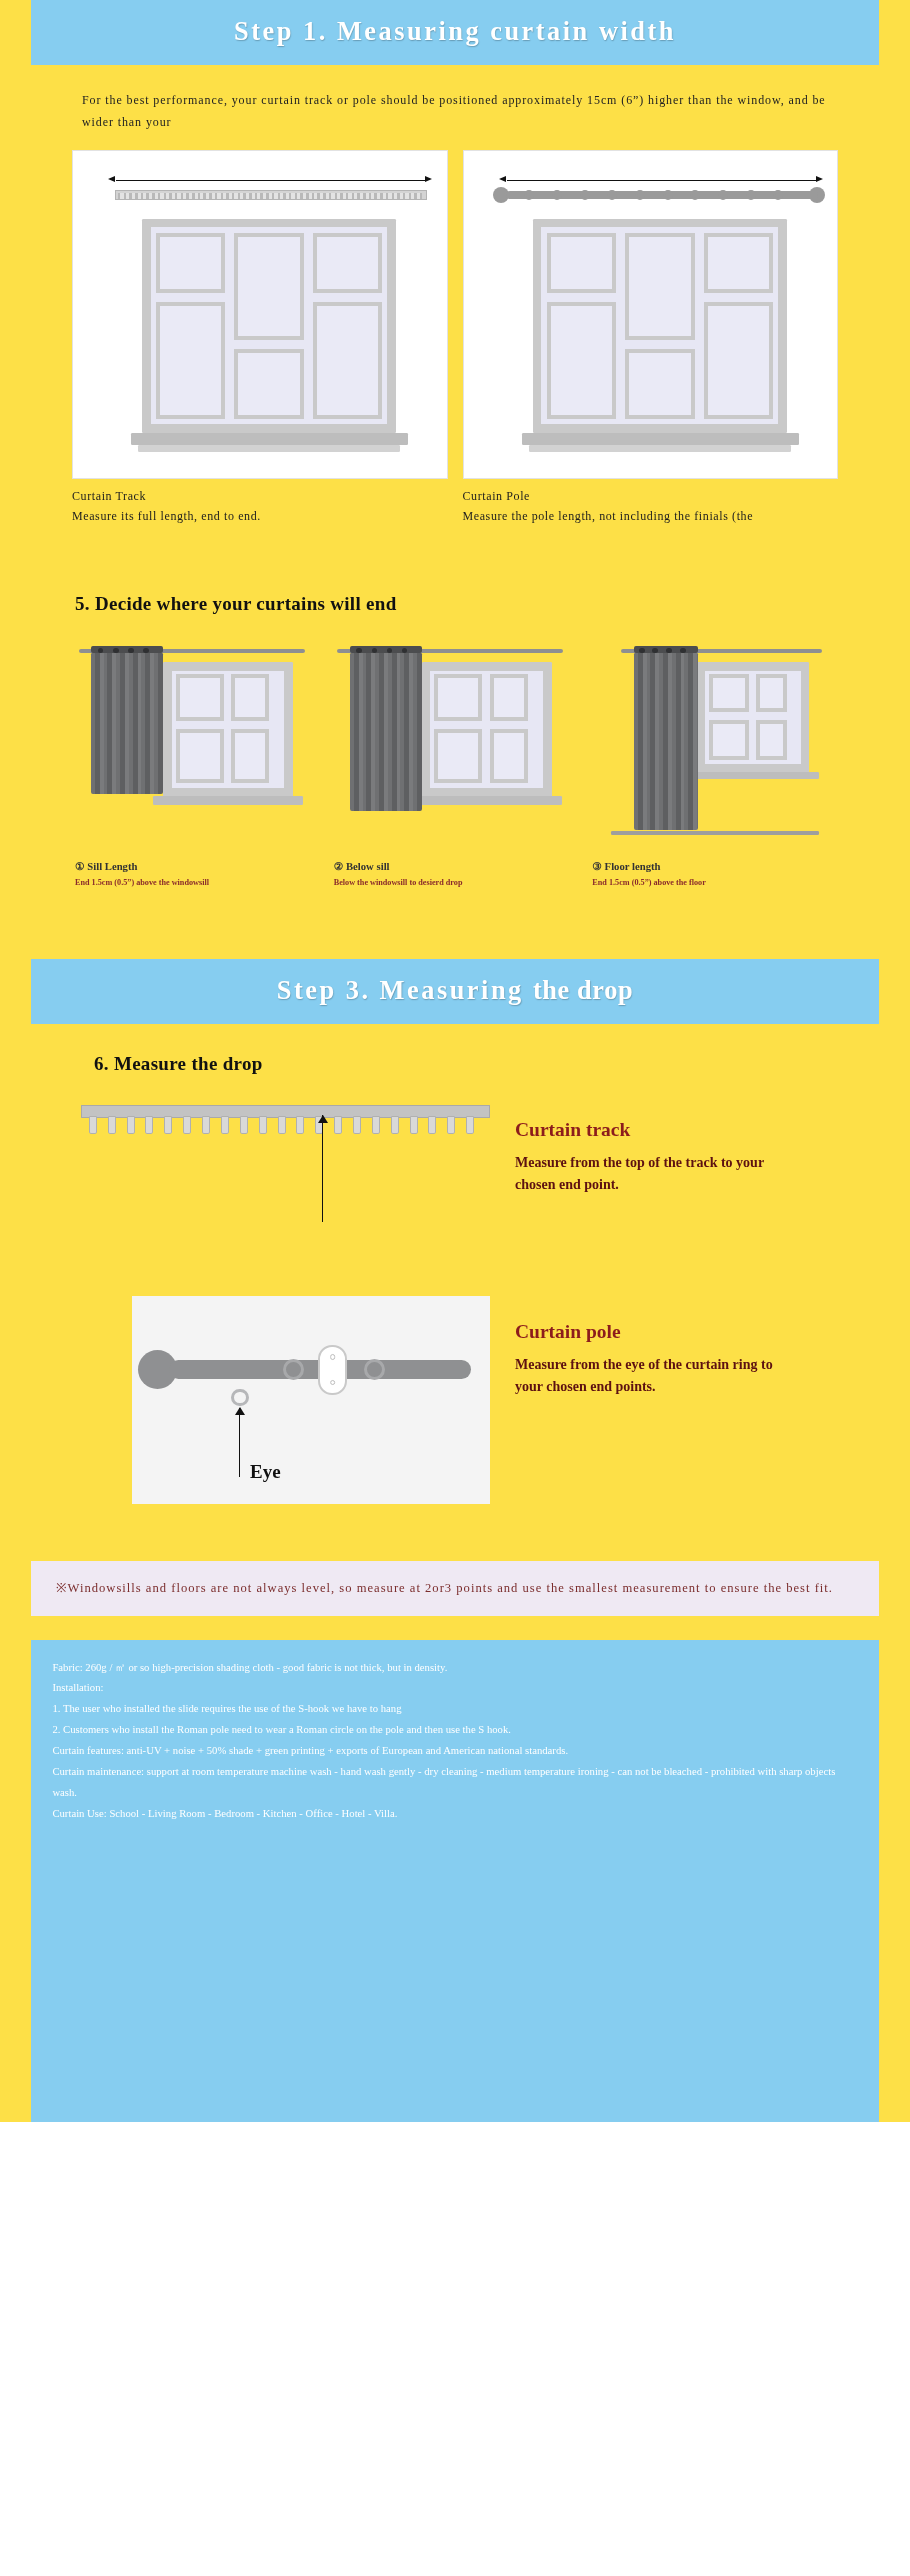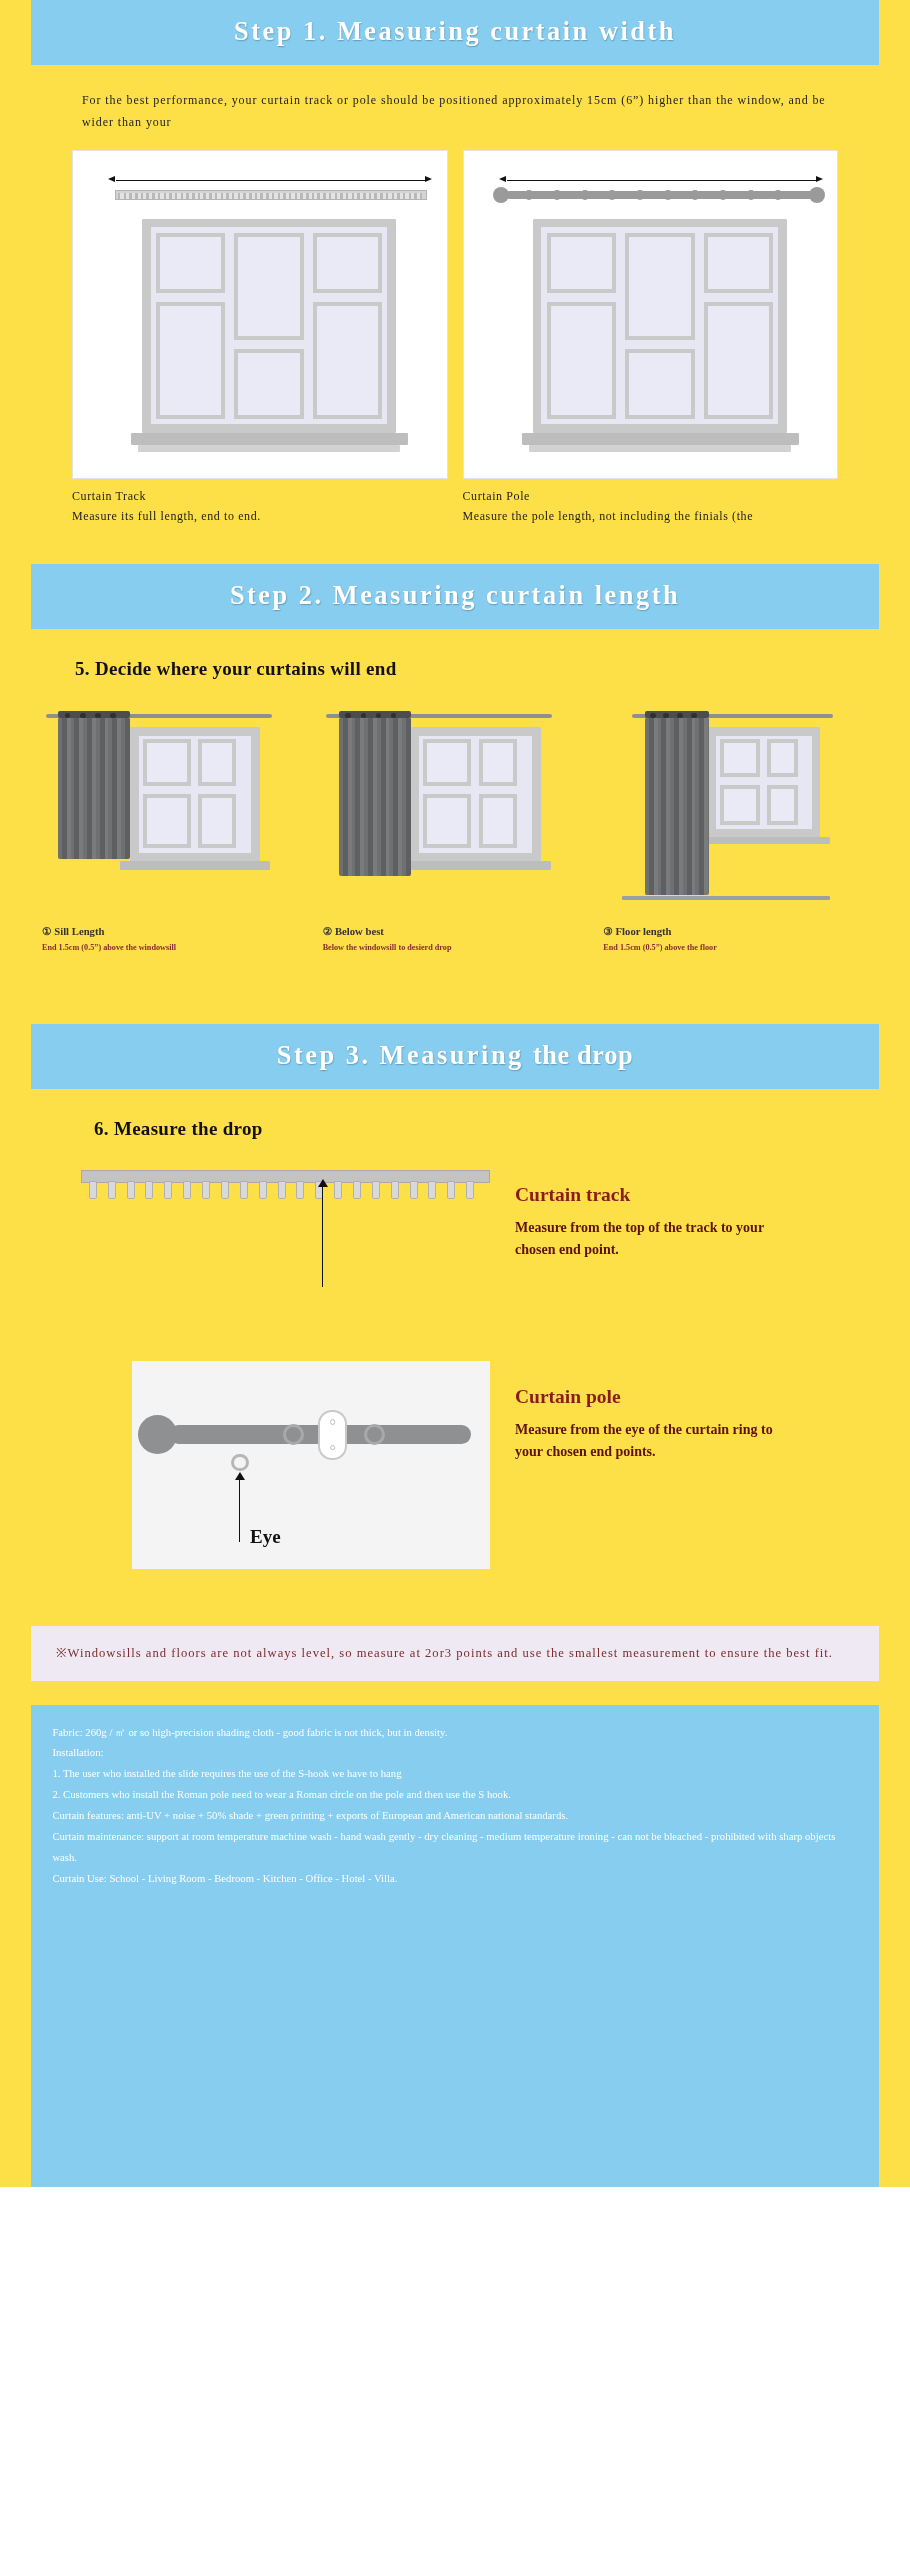--- a/index.html
+++ b/index.html
@@ -86,23 +86,23 @@
     font-size: 19px;
     font-weight: bold;
     color: #111;
     letter-spacing: 0.3px;
   }
   .h2.indent { margin-left: 94px; }
 
   
   .triple {
     display: flex;
-    justify-content: flex-end;
+    justify-content: center;
     gap: 16px;
-    margin: 0 42px;
+    margin: 0 75px;
   }
   .triple .col { width: 33%; }
   .triple .illus {
     height: 220px;
     position: relative;
     overflow: hidden;
   }
   .tcap-title {
     font-size: 10.7px;
     font-weight: bold;
@@ -421,23 +421,20 @@
       <div class="cap">
         <span class="t">Curtain Pole</span>
         <span class="t">Measure the pole length, not including the finials (the</span>
       </div>
     </div>
   </div>
 
 
   <div class="spacer"></div>
 
-  <div class="banner">
-    <span>Step 2. Measuring curtain length</span>
-  </div>
 
   <div class="h2">5. Decide where your curtains will end</div>
 
   <div class="triple">
 
     <div class="col">
       <div class="illus">
         <div class="rodline" style="left:3.8px; top:15px; width:226px;"></div>
         <div class="window" style="left:88px; top:28px; width:130px; height:135px;">
           <div class="inner"></div>
@@ -469,21 +466,21 @@
           <div class="pane" style="left:68px; top:67px; width:38px; height:54px;"></div>
         </div>
         <div class="sill" style="left:78px; top:162px; width:150px; height:8.8px;"></div>
         <div class="curtain-top" style="left:16.4px; top:12.6px; width:72px;"></div>
         <div class="grommet" style="left:22.6px; top:14px;"></div>
         <div class="grommet" style="left:38px; top:14px;"></div>
         <div class="grommet" style="left:53px; top:14px;"></div>
         <div class="grommet" style="left:68px; top:14px;"></div>
         <div class="curtain" style="left:16.4px; top:19.5px; width:72px; height:158px;"></div>
       </div>
-      <div class="tcap-title">② Below best</div>
+      <div class="tcap-title">② Below sill</div>
       <div class="tcap-sub">Below the windowsill to desierd drop</div>
     </div>
 
     <div class="col">
       <div class="illus">
         <div class="rodline" style="left:29px; top:15px; width:201px;"></div>
         <div class="window" style="left:104px; top:28px; width:113px; height:111px;">
           <div class="inner"></div>
           <div class="pane" style="left:12.6px; top:12.6px; width:40px; height:38px;"></div>
           <div class="pane" style="left:60px; top:12.6px; width:31px; height:38px;"></div>

